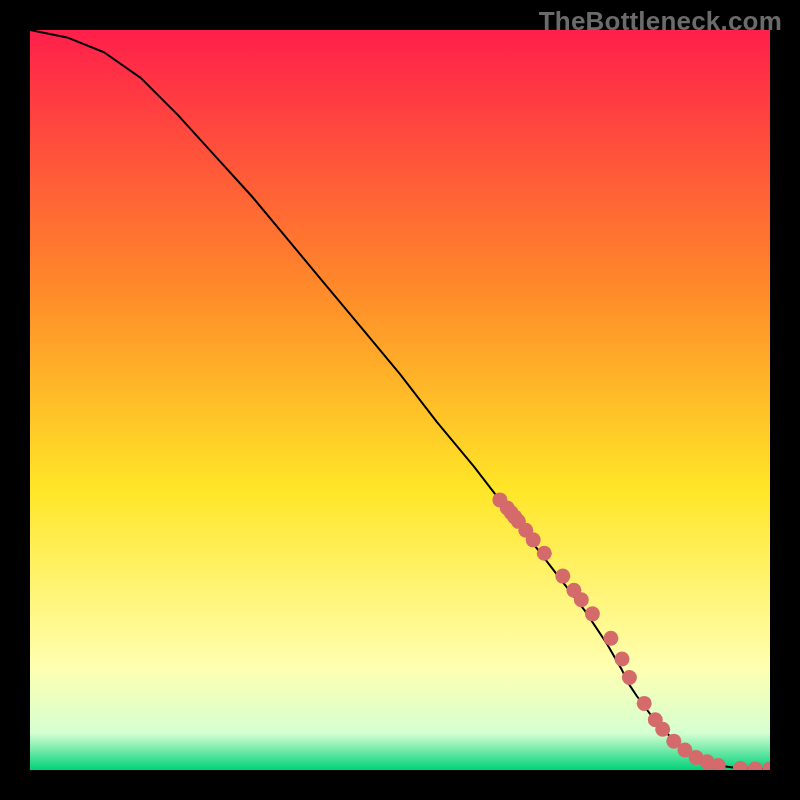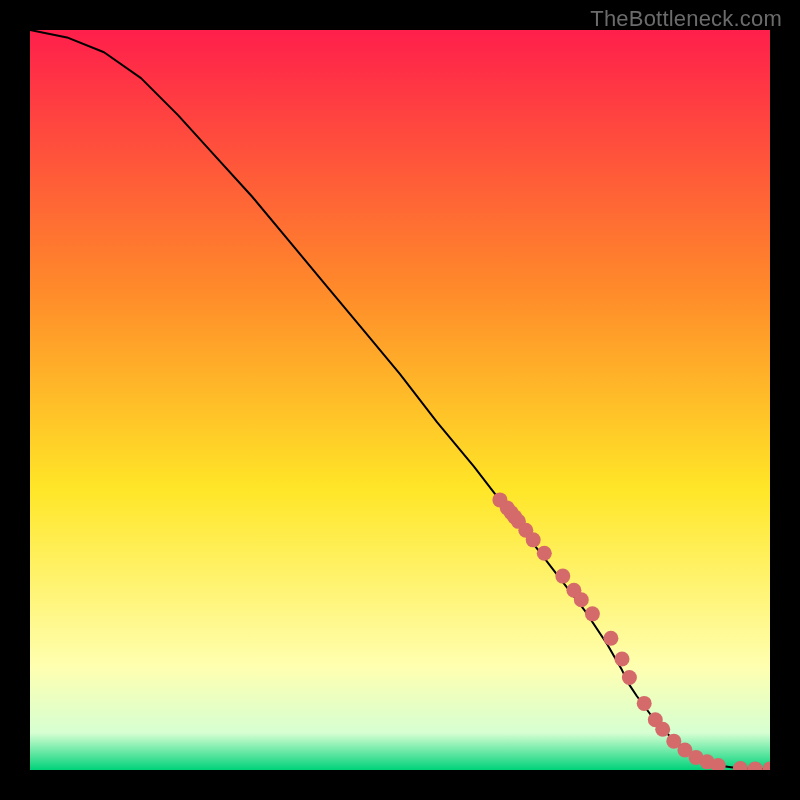--- a/index.html
+++ b/index.html
@@ -1,18 +1,18 @@
 <!DOCTYPE html>
 <html><head>
 <meta charset="utf-8">
 <style>
   * { margin: 0; padding: 0; box-sizing: border-box; }
   html, body { width: 800px; height: 800px; background: #000; overflow: hidden; }
   .stage { position: relative; width: 800px; height: 800px; background: #000; font-family: Arial, Helvetica, sans-serif; }
-  .watermark { position: absolute; top: 6px; right: 18px; color: #6b6b6b; font-size: 22px; font-weight: 400; letter-spacing: 0.2px; }
+  .watermark { position: absolute; top: 6px; right: 18px; color: #6b6b6b; font-size: 26px; font-weight: 700; letter-spacing: 0.2px; }
   .plot-wrap { position: absolute; left: 30px; top: 30px; width: 740px; height: 740px; }
   svg { display: block; }
 </style>
 </head>
 <body>
 
 <div class="stage">
 
   <div class="watermark">TheBottleneck.com</div>
 

